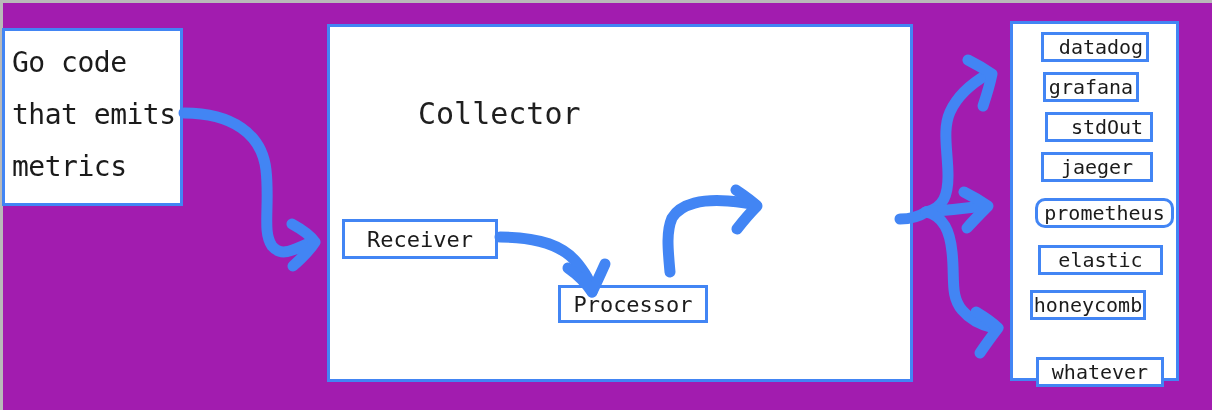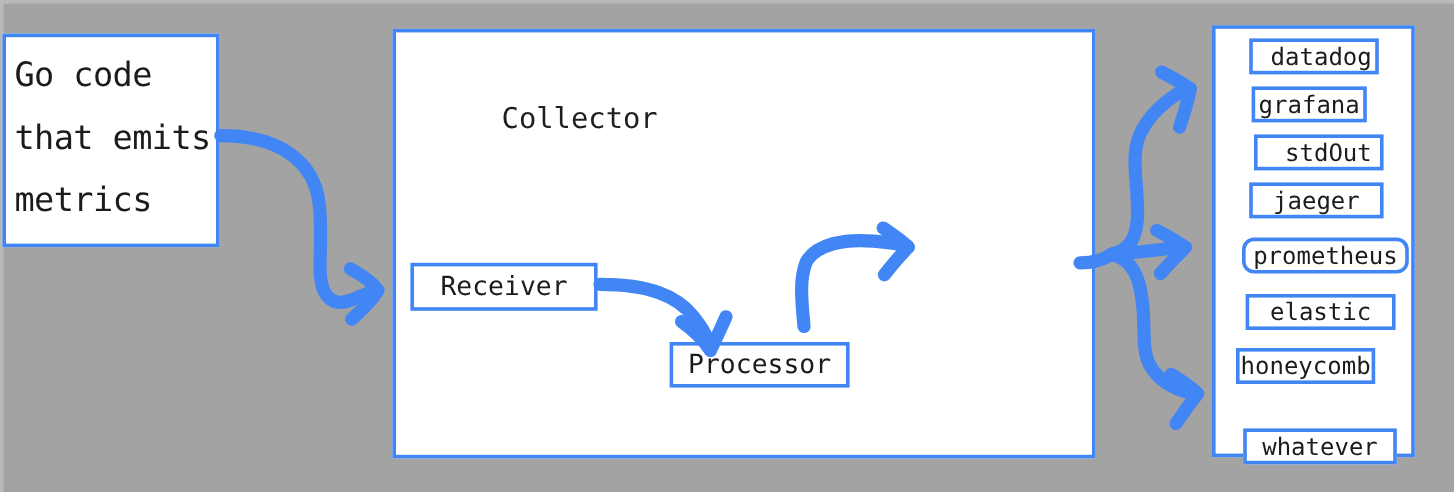--- a/index.html
+++ b/index.html
@@ -4,21 +4,21 @@
 <style>
   html, body {
     margin: 0;
     padding: 0;
     background: #ffffff;
   }
   #page {
     position: relative;
     width: 1212px;
     height: 410px;
-    background: #a3a3a3;
+    background: #a21caf;
     overflow: hidden;
     font-family: "DejaVu Sans Mono", "Liberation Mono", monospace;
   }
   
   #edge-top {
     position: absolute;
     left: 0; top: 0;
     width: 1212px; height: 3px;
     background: #b9b9b9;
   }
@@ -57,22 +57,22 @@
 
   
   #collector-box {
     left: 327px; top: 24px;
     width: 586px; height: 358px;
     border-width: 3px;
     display: block;
   }
   #collector-title {
     position: absolute;
-    left: 88px; top: 55px;
-    font-size: 24px;
+    left: 88px; top: 70px;
+    font-size: 30px;
     line-height: 34px;
     color: #1f1f1f;
     letter-spacing: 0px;
   }
 
   #receiver-box {
     left: 342px; top: 219px;
     width: 156px; height: 40px;
     font-size: 22px;
     border-width: 3px;

